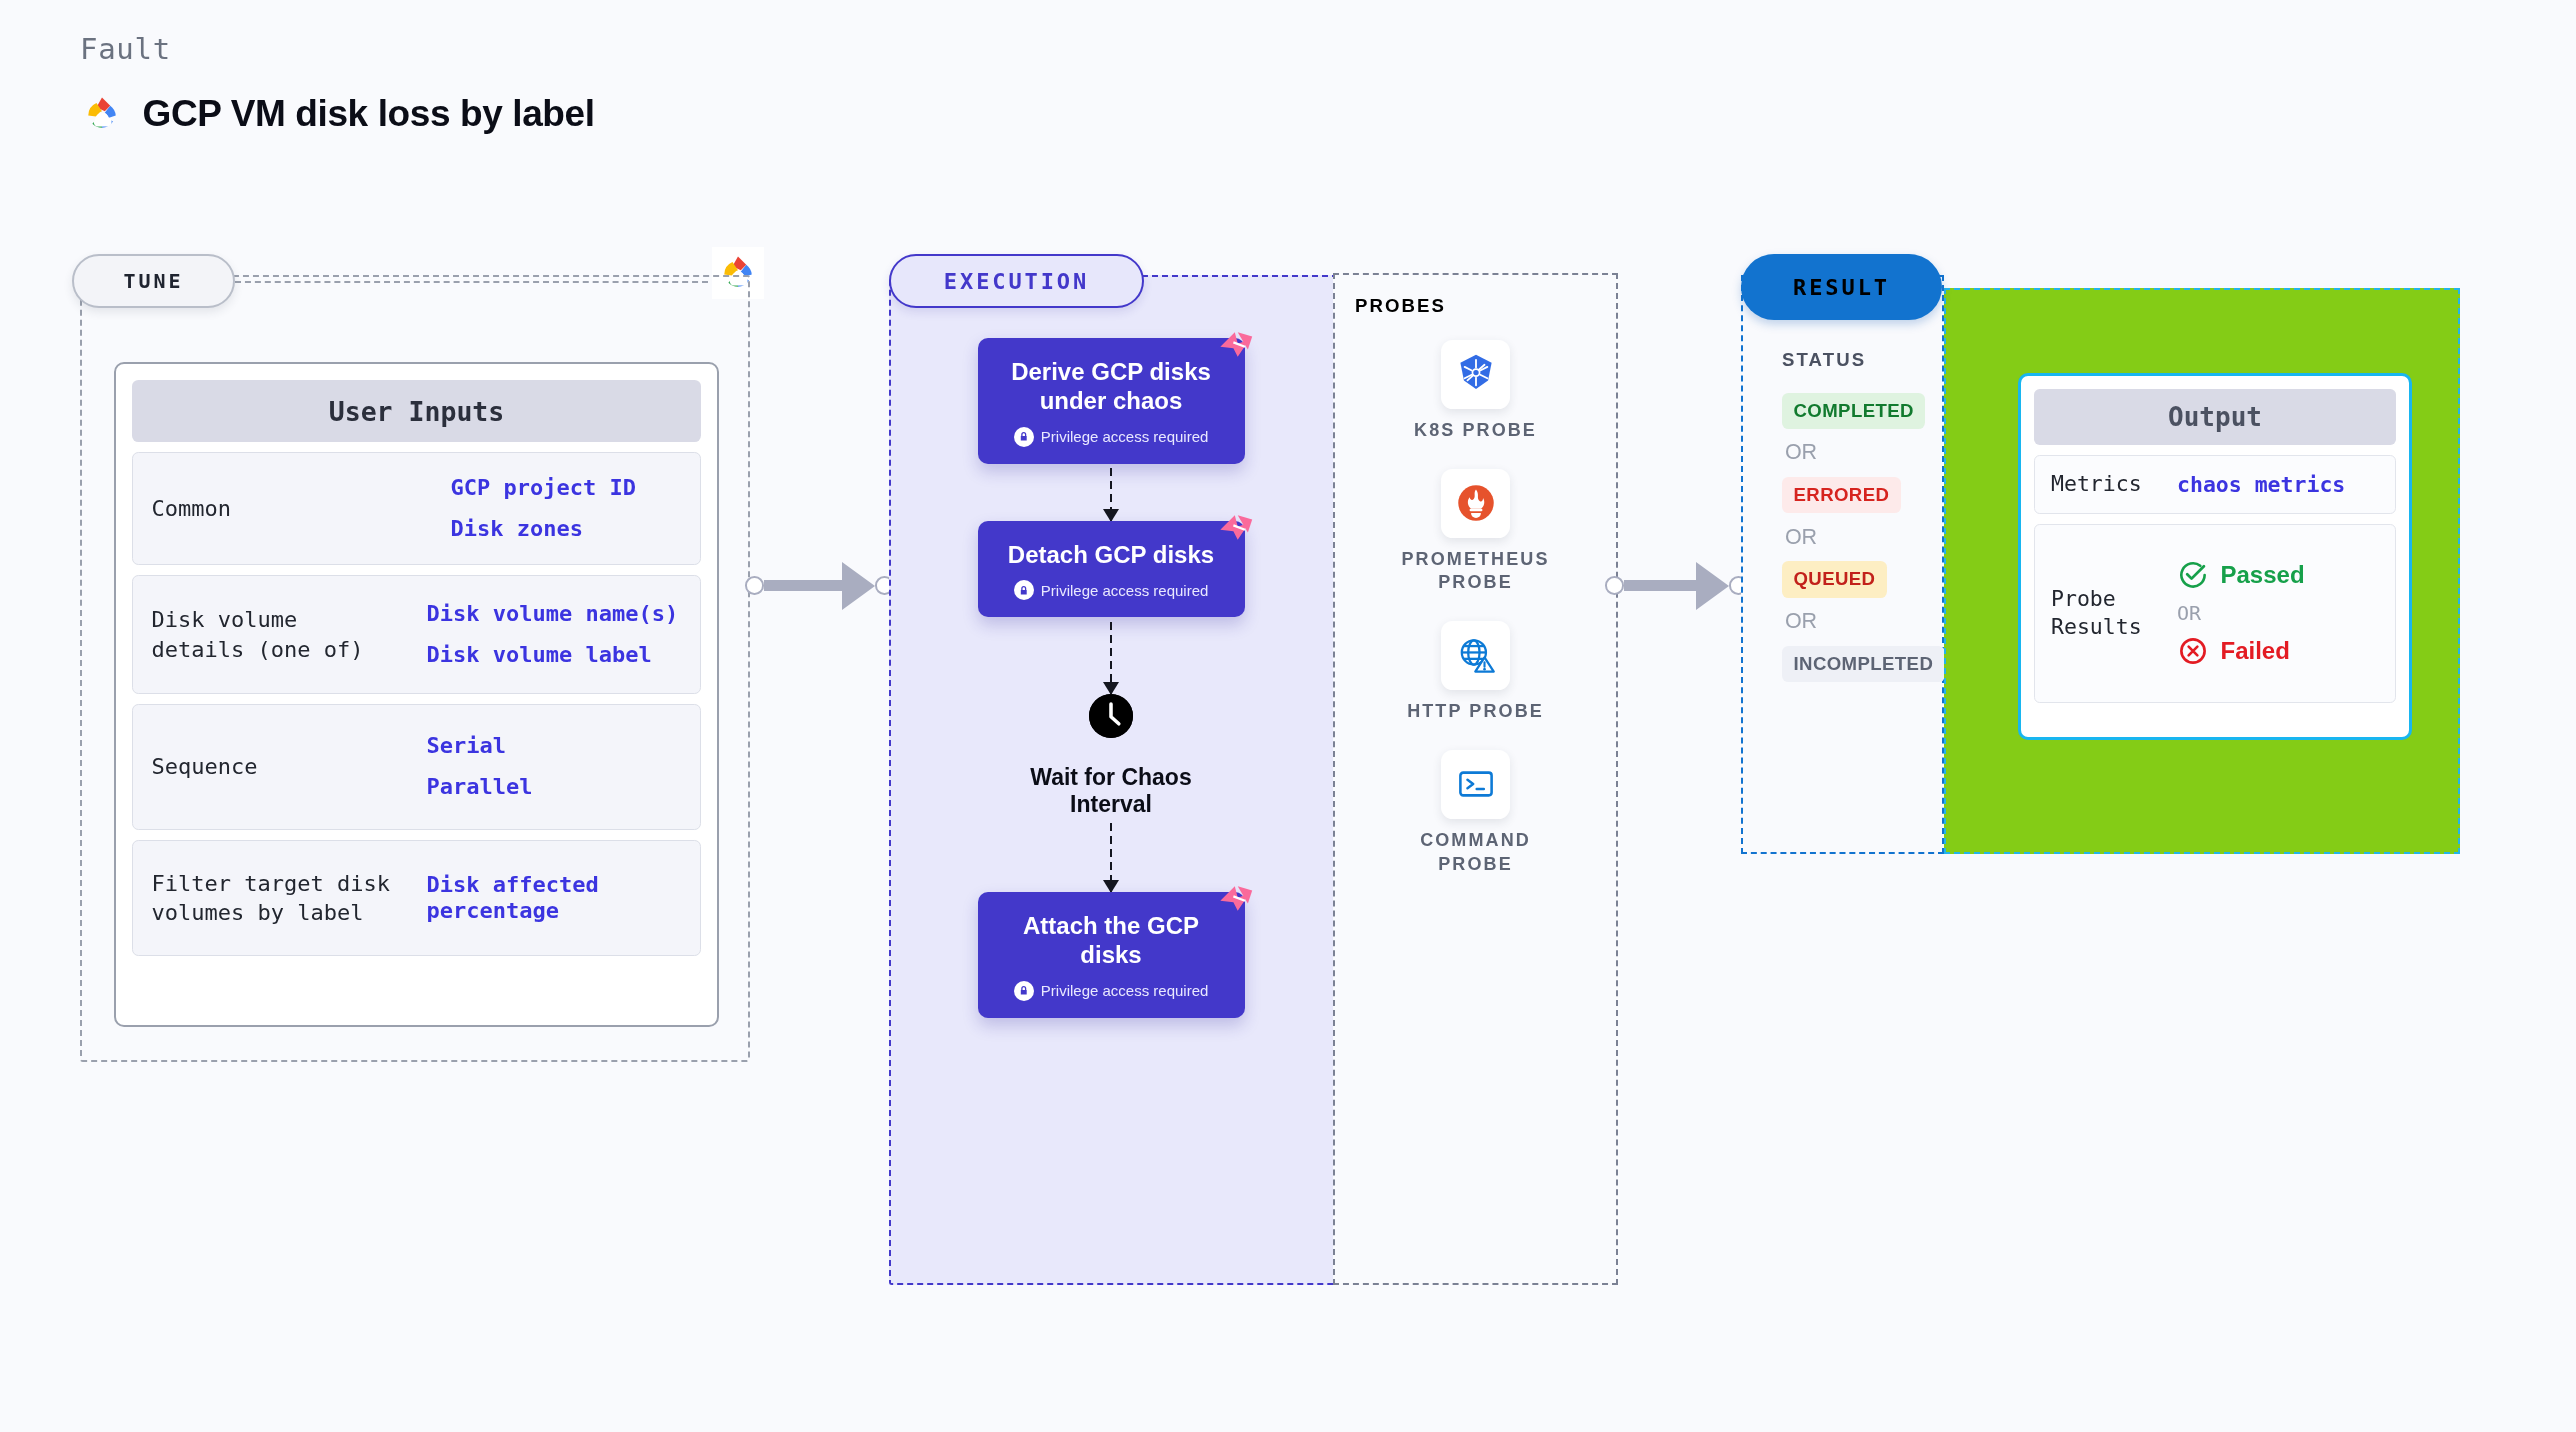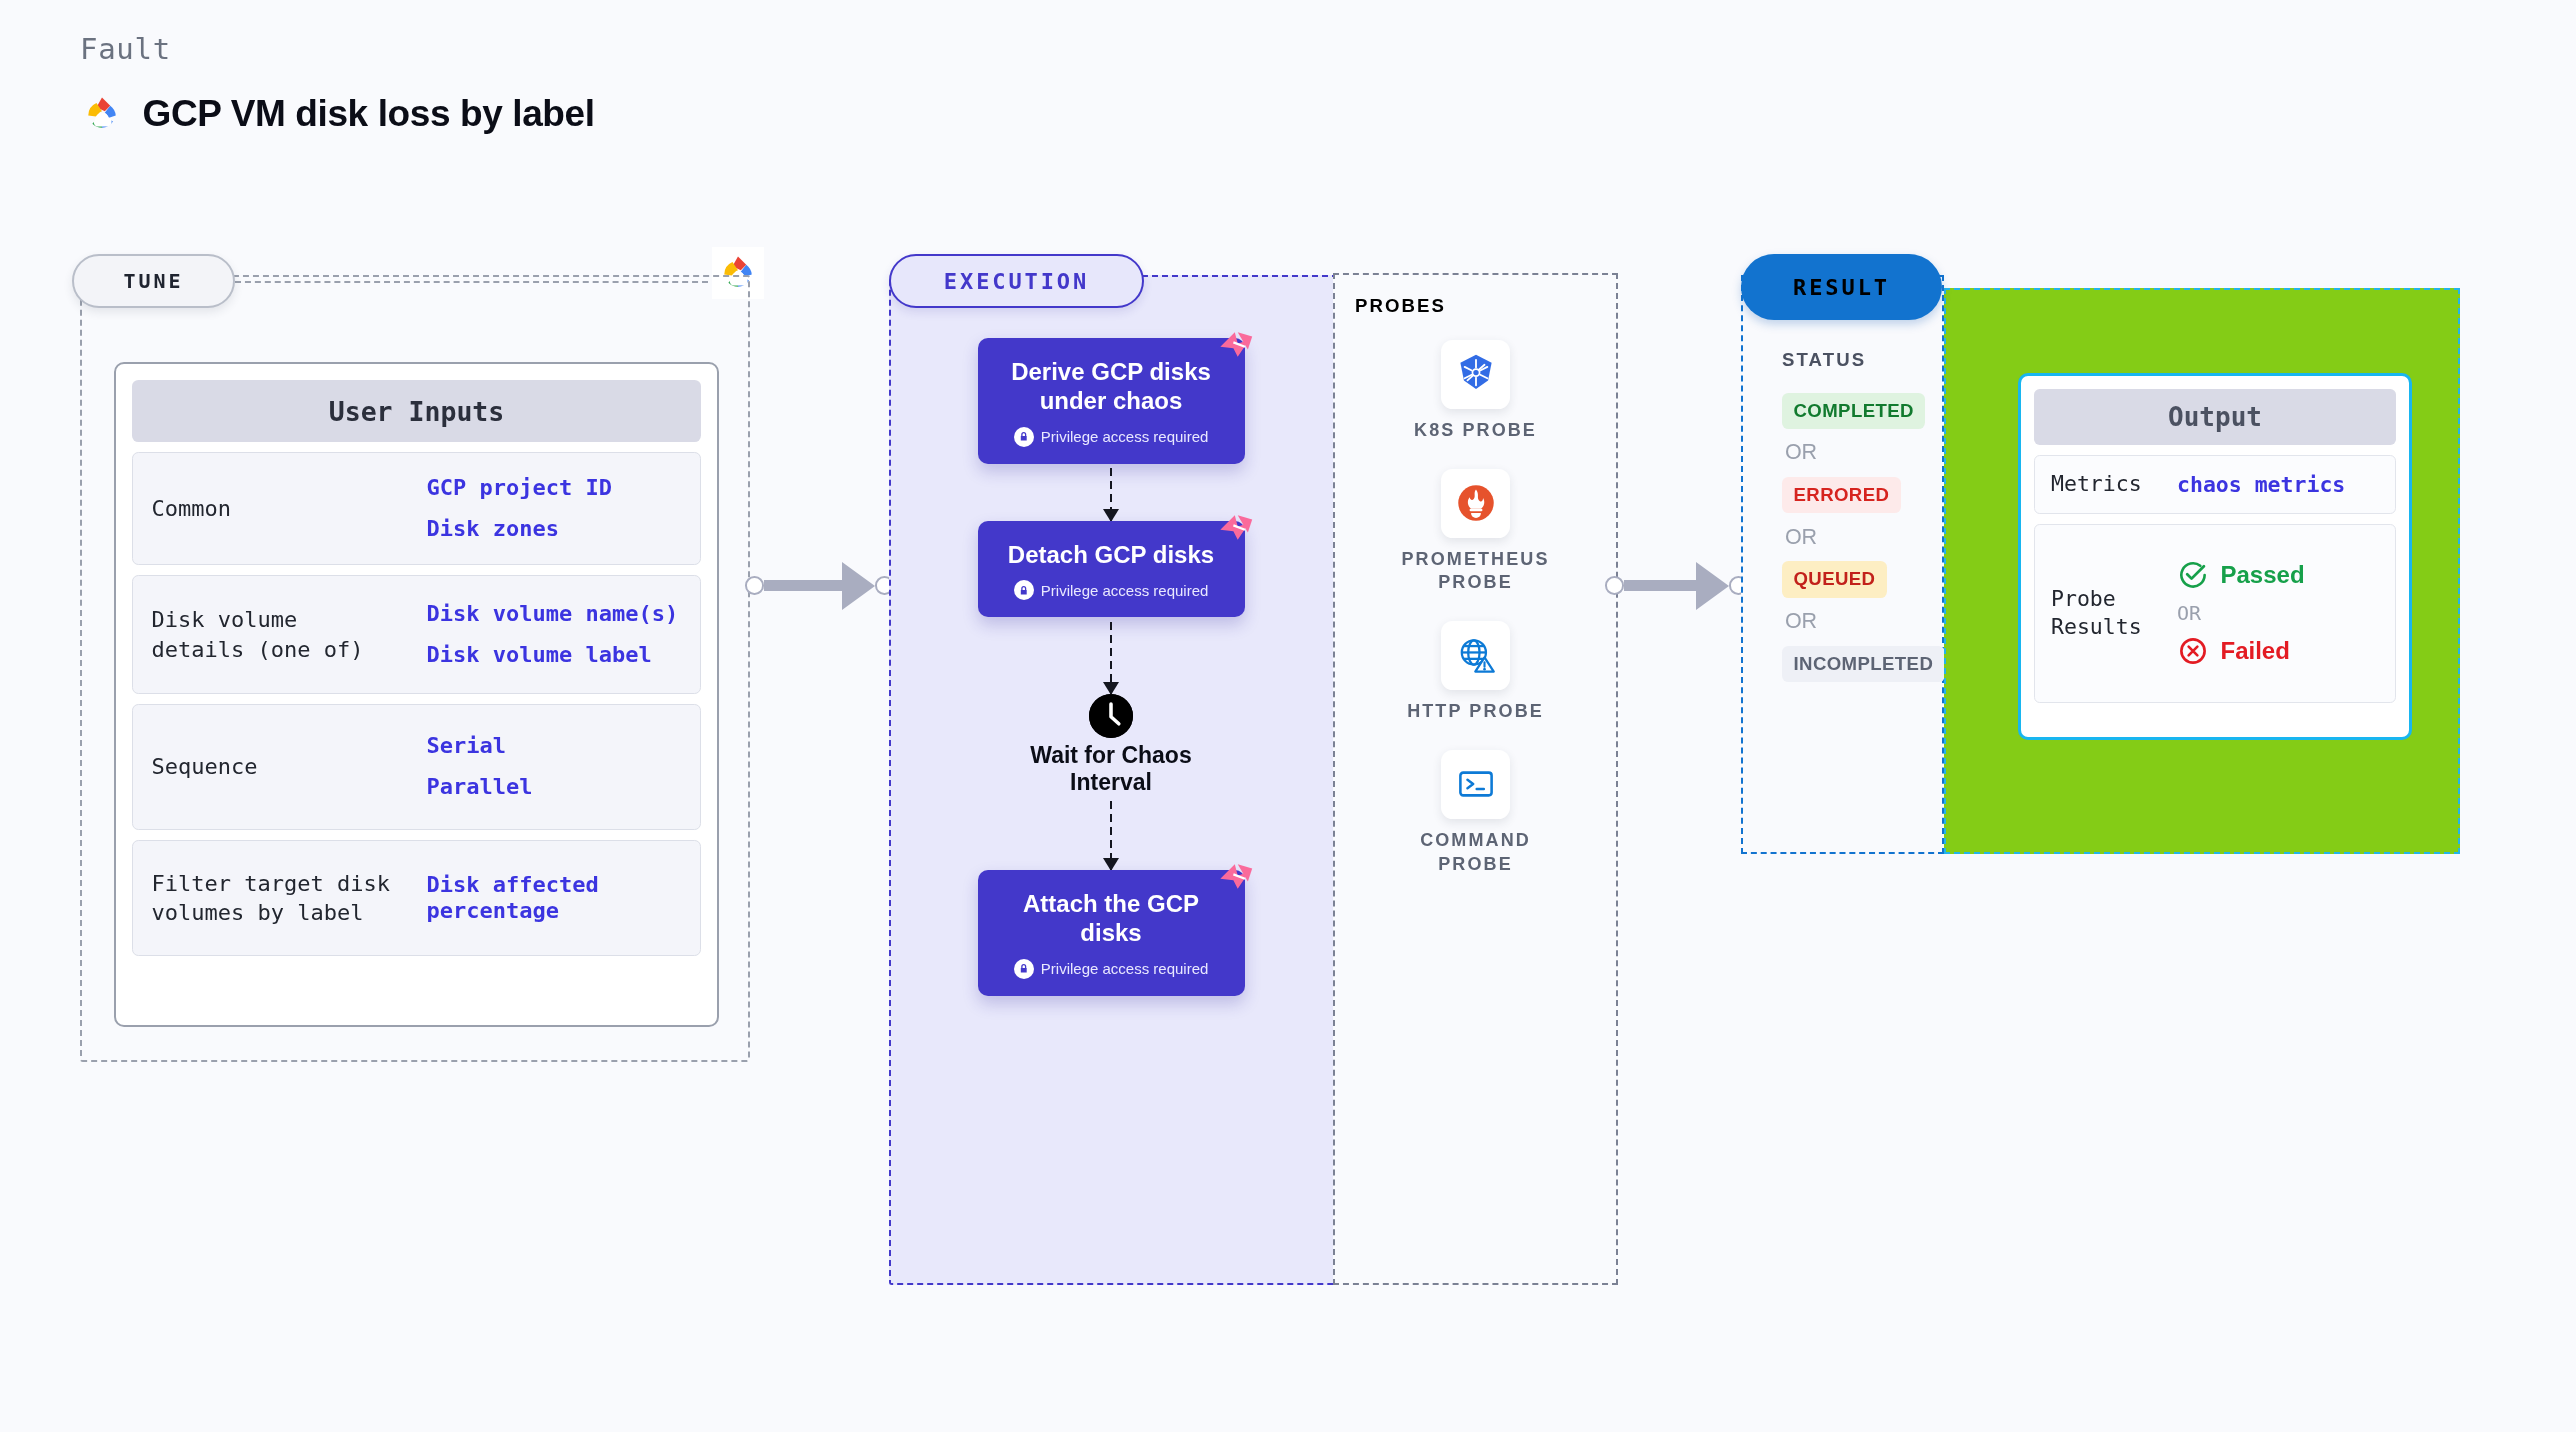--- a/index.html
+++ b/index.html
@@ -80,21 +80,21 @@
   .input-label {
     width: 251px; flex: none;
     font-family: "DejaVu Sans Mono", monospace; font-size: 22px;
     color: #22262f; line-height: 1.32;
   }
   .input-values { display: flex; flex-direction: column; gap: 14.3px; margin-left: 24px; }
   .input-values span {
     font-family: "DejaVu Sans Mono", monospace; font-size: 22px;
     font-weight: 700; color: #3b34e0; line-height: 1.2;
   }
-  #row-common { min-height: 113px; }
+  #row-common { min-height: 113px; gap: 24px; }
   #row-disk-details { min-height: 119px; }
   #row-sequence { min-height: 126px; }
   #row-filter { min-height: 116px; }
 
   
   .arrow { position: absolute; height: 33px; display: flex; align-items: center; }
   .arrow .dot {
     width: 18.6px; height: 18.6px; border-radius: 50%;
     background: #ffffff; border: 2.9px solid #a9adc0; flex: none;
   }
@@ -135,21 +135,21 @@
     width: 2.9px; position: relative;
     background-image: linear-gradient(#14161f 60%, transparent 0);
     background-size: 2.9px 13px; background-repeat: repeat-y;
   }
   .dot-arrow::after {
     content: ""; position: absolute; left: 50%; bottom: -1.4px; transform: translateX(-50%);
     border-left: 8.6px solid transparent; border-right: 8.6px solid transparent;
     border-top: 13px solid #14161f;
   }
 
-  .wait-node { display: flex; flex-direction: column; align-items: center; gap: 4px; }
+  .wait-node { display: flex; flex-direction: column; align-items: center; gap: 26px; }
   .clock {
     width: 44px; height: 44px; border-radius: 50%; background: #000000;
     display: flex; align-items: center; justify-content: center;
   }
   .clock svg { width: 44px; height: 44px; display: block; }
   .wait-label {
     font-size: 23px; font-weight: 700; color: #0b0d17;
     text-align: center; line-height: 1.2; max-width: 193px;
   }
 

